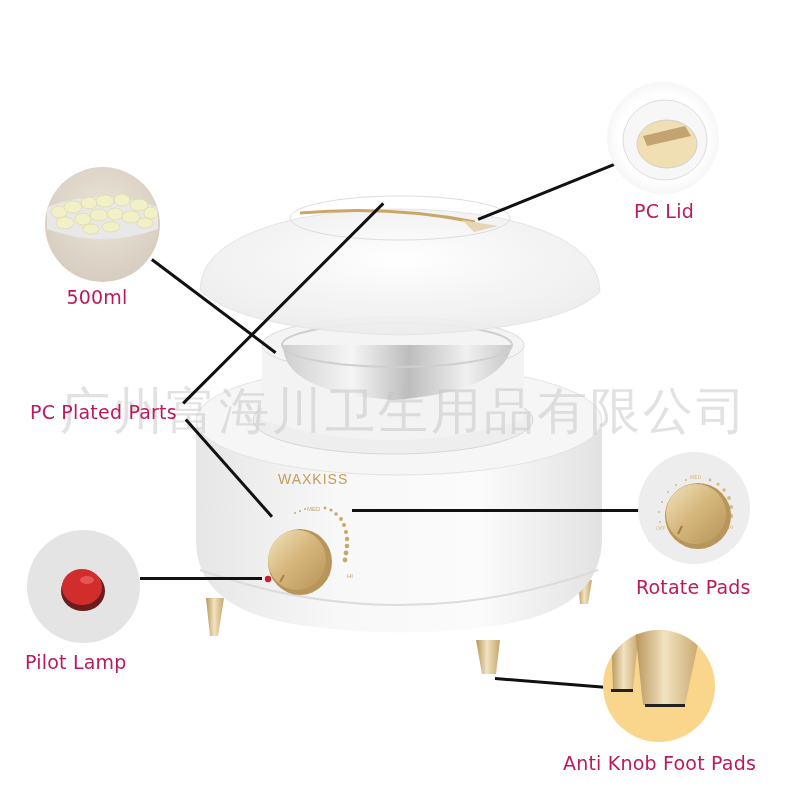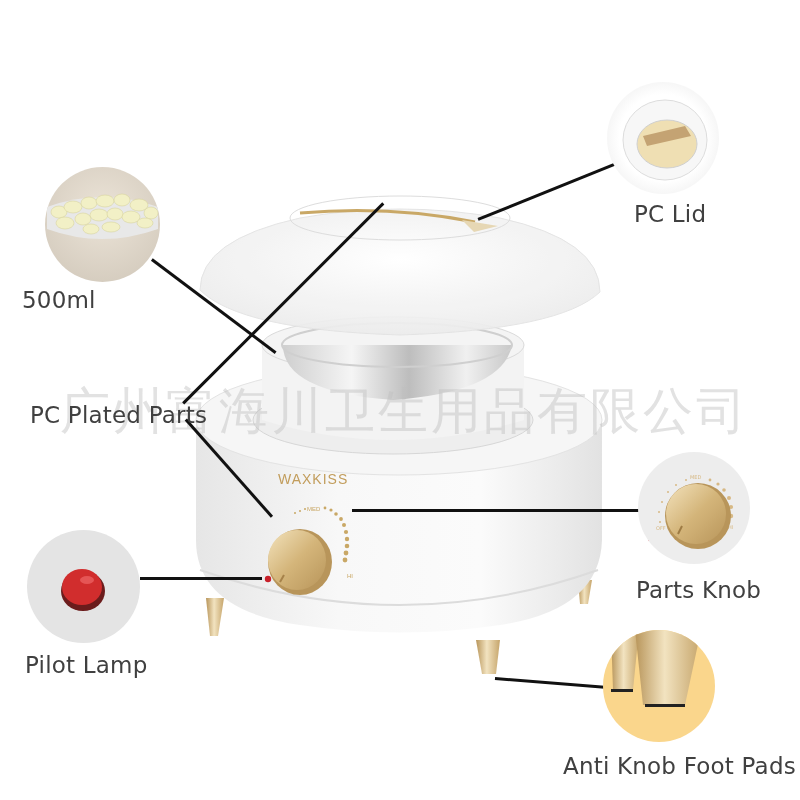--- a/index.html
+++ b/index.html
@@ -1,20 +1,20 @@
 <!DOCTYPE html>
 <html><head>
 <meta charset="utf-8">
 <style>
   html, body { margin:0; padding:0; }
   body { width:800px; height:800px; background:#ffffff; position:relative; overflow:hidden;
          font-family:"DejaVu Sans", "Liberation Sans", sans-serif; color:#111; }
   .abs { position:absolute; }
-  .label { position:absolute; font-size:23px; color:#404040; letter-spacing:0.2px; line-height:1.35; white-space:nowrap; }
-  .label.center { text-align:left; }
+  .label { position:absolute; font-size:19px; color:#be185d; letter-spacing:0.2px; line-height:1.35; white-space:nowrap; }
+  .label.center { text-align:center; }
   .bubble { position:absolute; border-radius:50%; overflow:hidden; }
   .line { position:absolute; height:2.5px; background:#111; transform-origin:0 50%; }
   .watermark { position:absolute; left:60px; top:378px; font-size:50px; color:rgba(190,190,190,0.45);
                letter-spacing:3px; white-space:nowrap; font-family:"DejaVu Sans", sans-serif; font-weight:200; }
 </style>
 </head>
 <body>
 
 <svg class="abs" style="left:0;top:0" width="800" height="800" viewBox="0 0 800 800">
   <defs>
@@ -169,21 +169,21 @@
     </g>
     <text x="52" y="27" font-size="5" fill="#d7b985">MED</text>
     <text x="90" y="77" font-size="5" fill="#d7b985">HI</text>
     <text x="18" y="78" font-size="5" fill="#d7b985">OFF</text>
     <circle cx="60" cy="64" r="33" fill="#b8955a"></circle>
     <circle cx="58" cy="62" r="30" fill="url(#goldGrad)"></circle>
     <line x1="44" y1="74" x2="40" y2="82" stroke="#9e7b44" stroke-width="2"></line>
     <circle cx="9" cy="90" r="2" fill="#c8202a"></circle>
   </svg>
 </div>
-<div class="label" style="left:636px;top:575px">Parts Knob</div>
+<div class="label" style="left:636px;top:575px">Rotate Pads</div>
 
 <div class="bubble" style="left:603px;top:630px;width:112px;height:112px;background:#fad68c">
   <svg width="112" height="112" viewBox="0 0 112 112">
     <path d="M8 0 L36 0 L30 60 L10 60 Z" fill="url(#legGrad)"></path>
     <rect x="8" y="59" width="22" height="3" fill="#222"></rect>
     <path d="M32 0 L98 0 L82 75 L40 75 Z" fill="url(#legGrad)"></path>
     <rect x="42" y="74" width="40" height="3" fill="#222"></rect>
   </svg>
 </div>
 <div class="label" style="left:563px;top:751px">Anti Knob Foot Pads</div>

